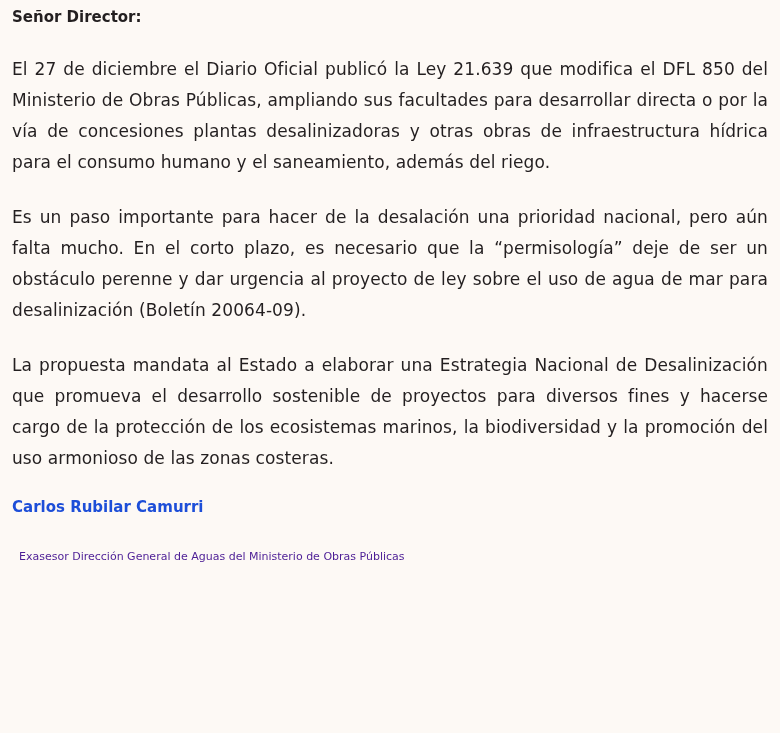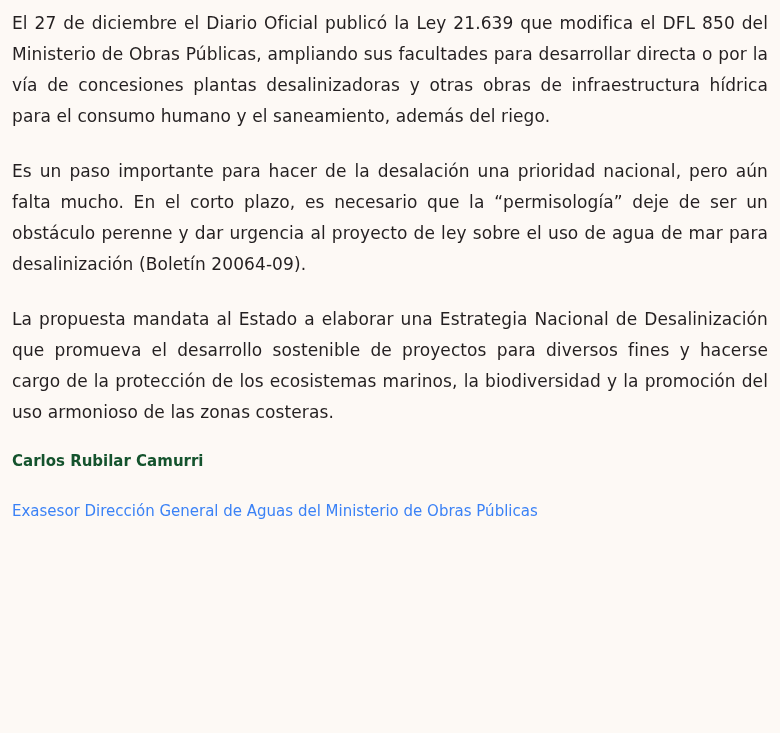--- a/index.html
+++ b/index.html
@@ -35,36 +35,37 @@
     text-align: justify;
     color: #231f20;
     letter-spacing: 0.1px;
   }
   p.body-par:last-of-type {
     margin-bottom: 0;
   }
   .signature {
     font-size: 15px;
     font-weight: bold;
-    color: #14532d;
+    color: #1d4ed8;
     margin: 11px 0 24px 0;
     line-height: 1.3;
   }
   .role {
-    font-size: 15px;
-    color: #3b82f6;
-    margin: 0;
+    font-size: 11px;
+    color: #4c1d95;
+    margin: 7px;
     line-height: 31px;
   }
 </style>
 </head>
 <body>
 
 <div class="letter">
 
+  <p class="salutation">Señor Director:</p>
 
   <p class="body-par">El 27 de diciembre el Diario Oficial publicó la Ley 21.639 que modifica el DFL 850 del Ministerio de Obras Públicas, ampliando sus facultades para desarrollar directa o por la vía de concesiones plantas desalinizadoras y otras obras de infraestructura hídrica para el consumo humano y el saneamiento, además del riego.</p>
 
   <p class="body-par">Es un paso importante para hacer de la desalación una prioridad nacional, pero aún falta mucho. En el corto plazo, es necesario que la “permisología” deje de ser un obstáculo perenne y dar urgencia al proyecto de ley sobre el uso de agua de mar para desalinización (Boletín 20064-09).</p>
 
   <p class="body-par">La propuesta mandata al Estado a elaborar una Estrategia Nacional de Desalinización que promueva el desarrollo sostenible de proyectos para diversos fines y hacerse cargo de la protección de los ecosistemas marinos, la biodiversidad y la promoción del uso armonioso de las zonas costeras.</p>
 
 
   <p class="signature">Carlos Rubilar Camurri</p>
 

